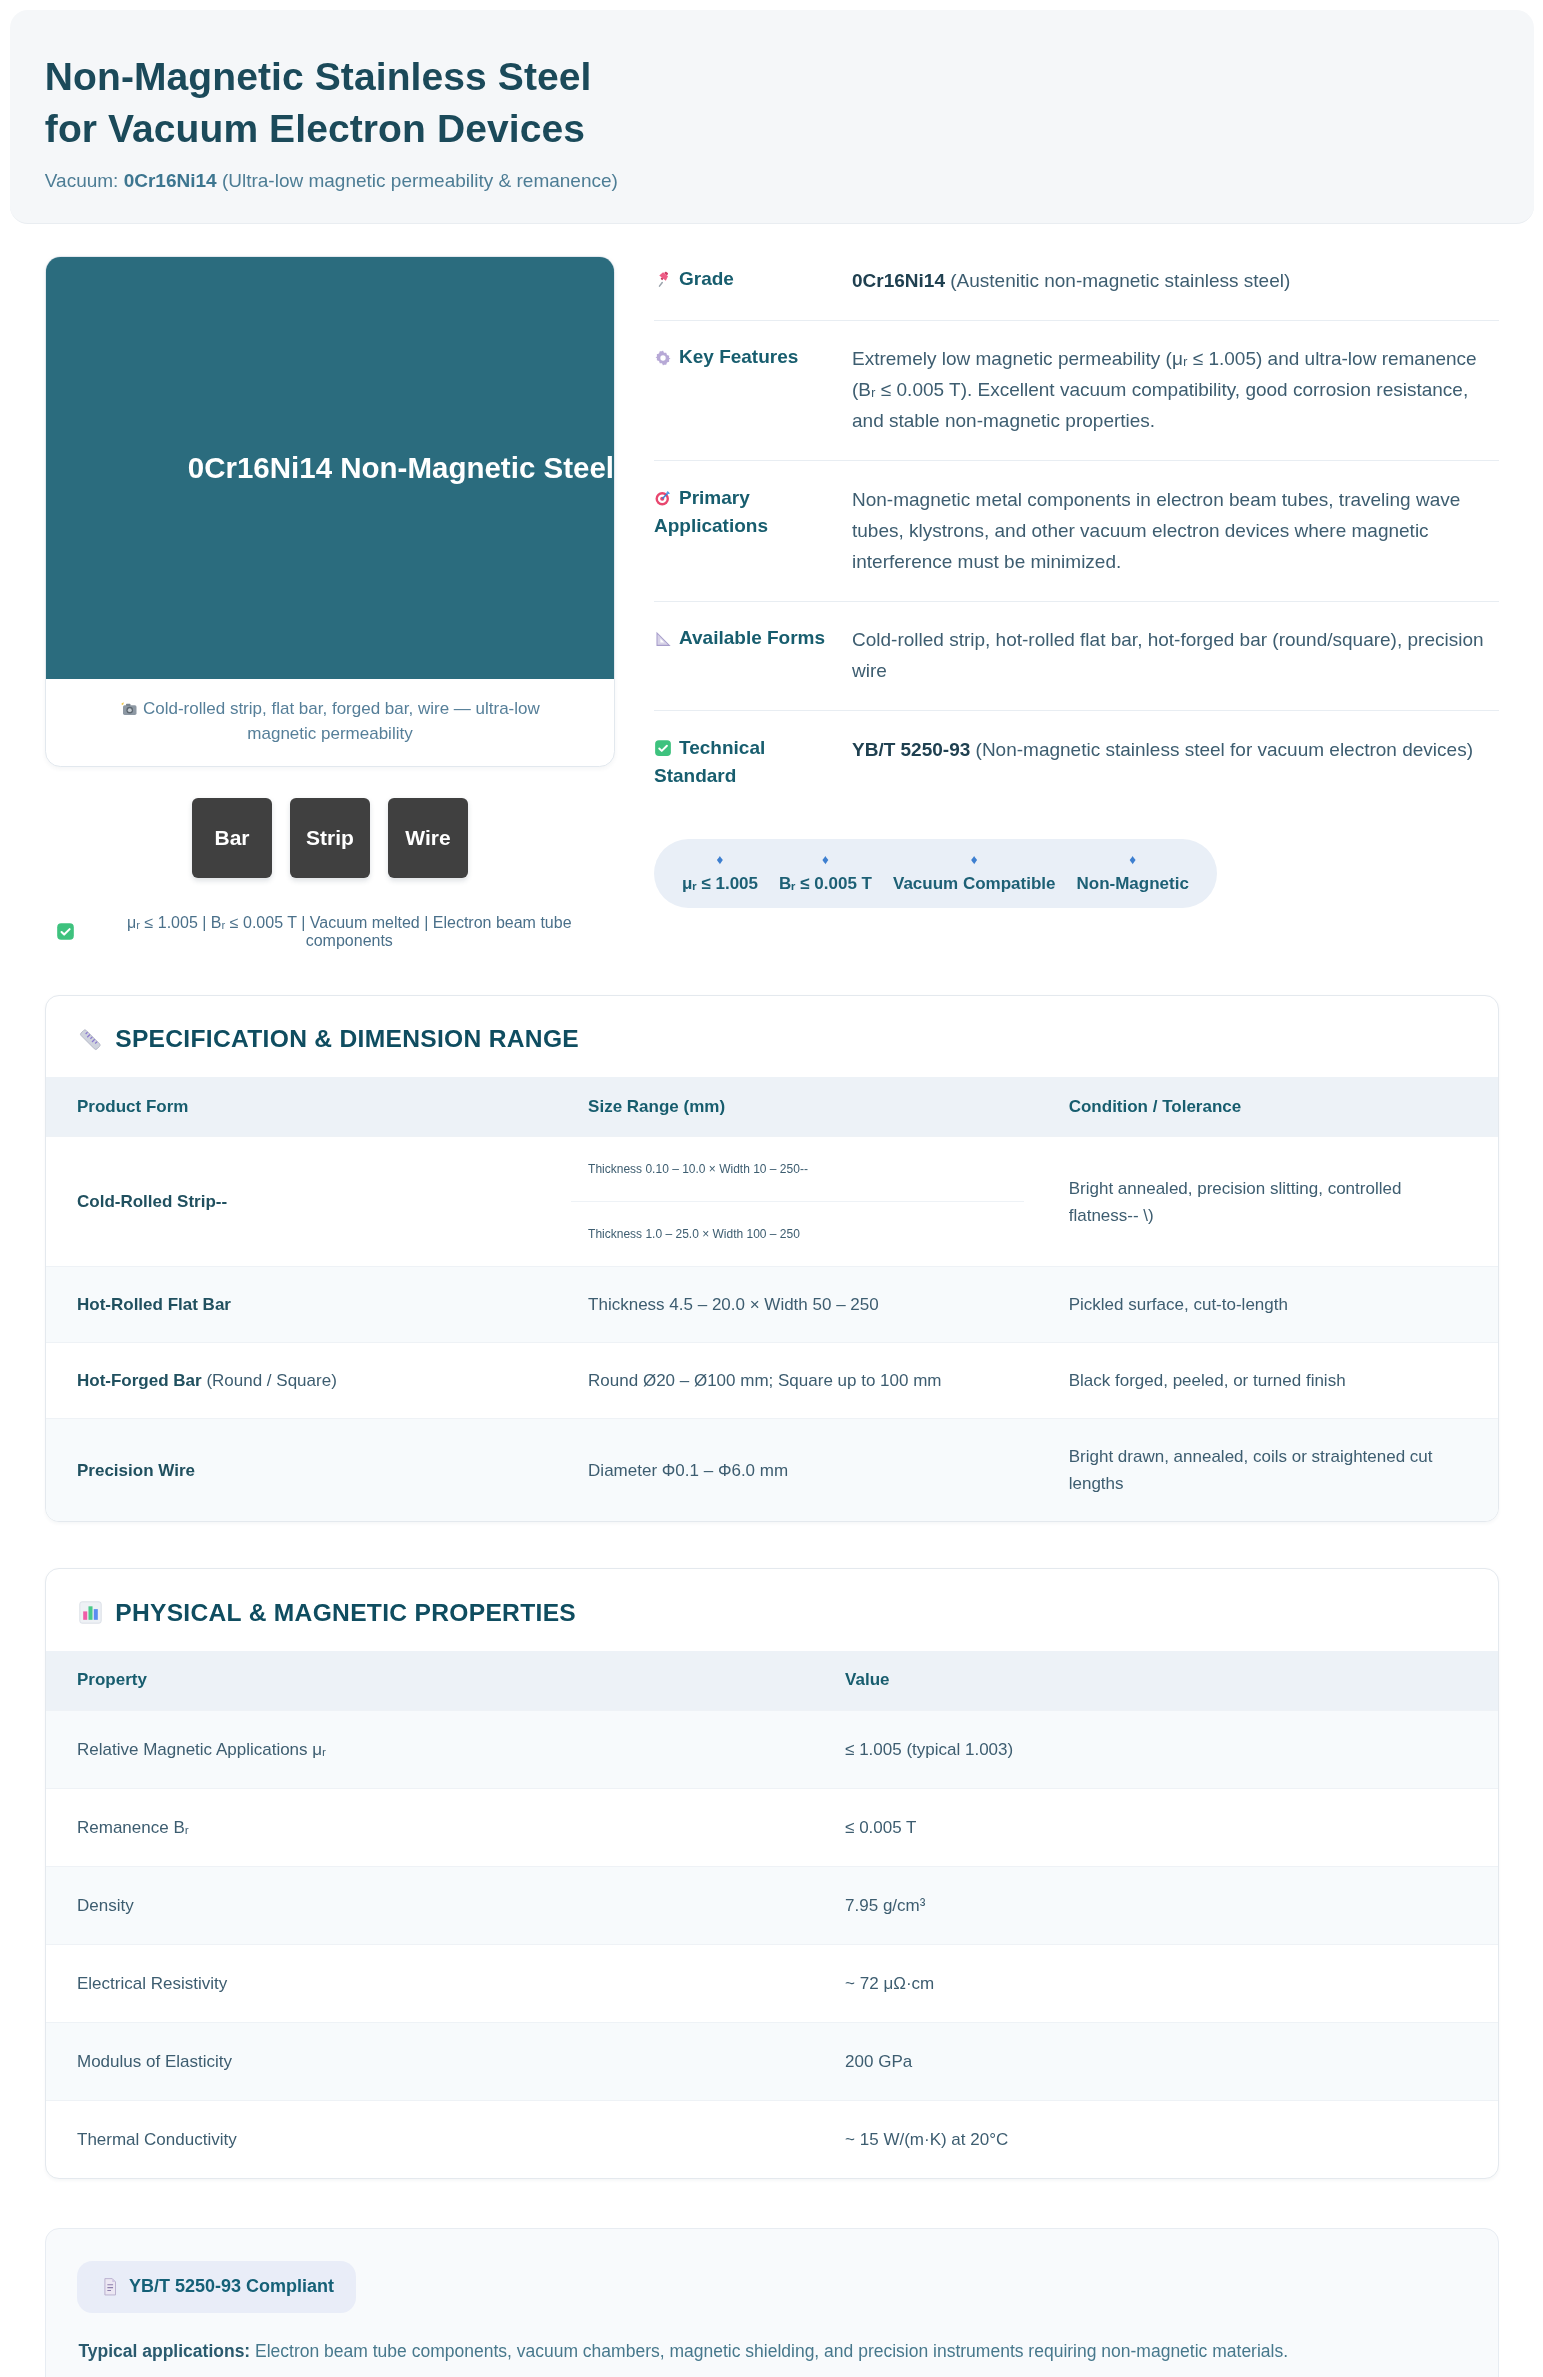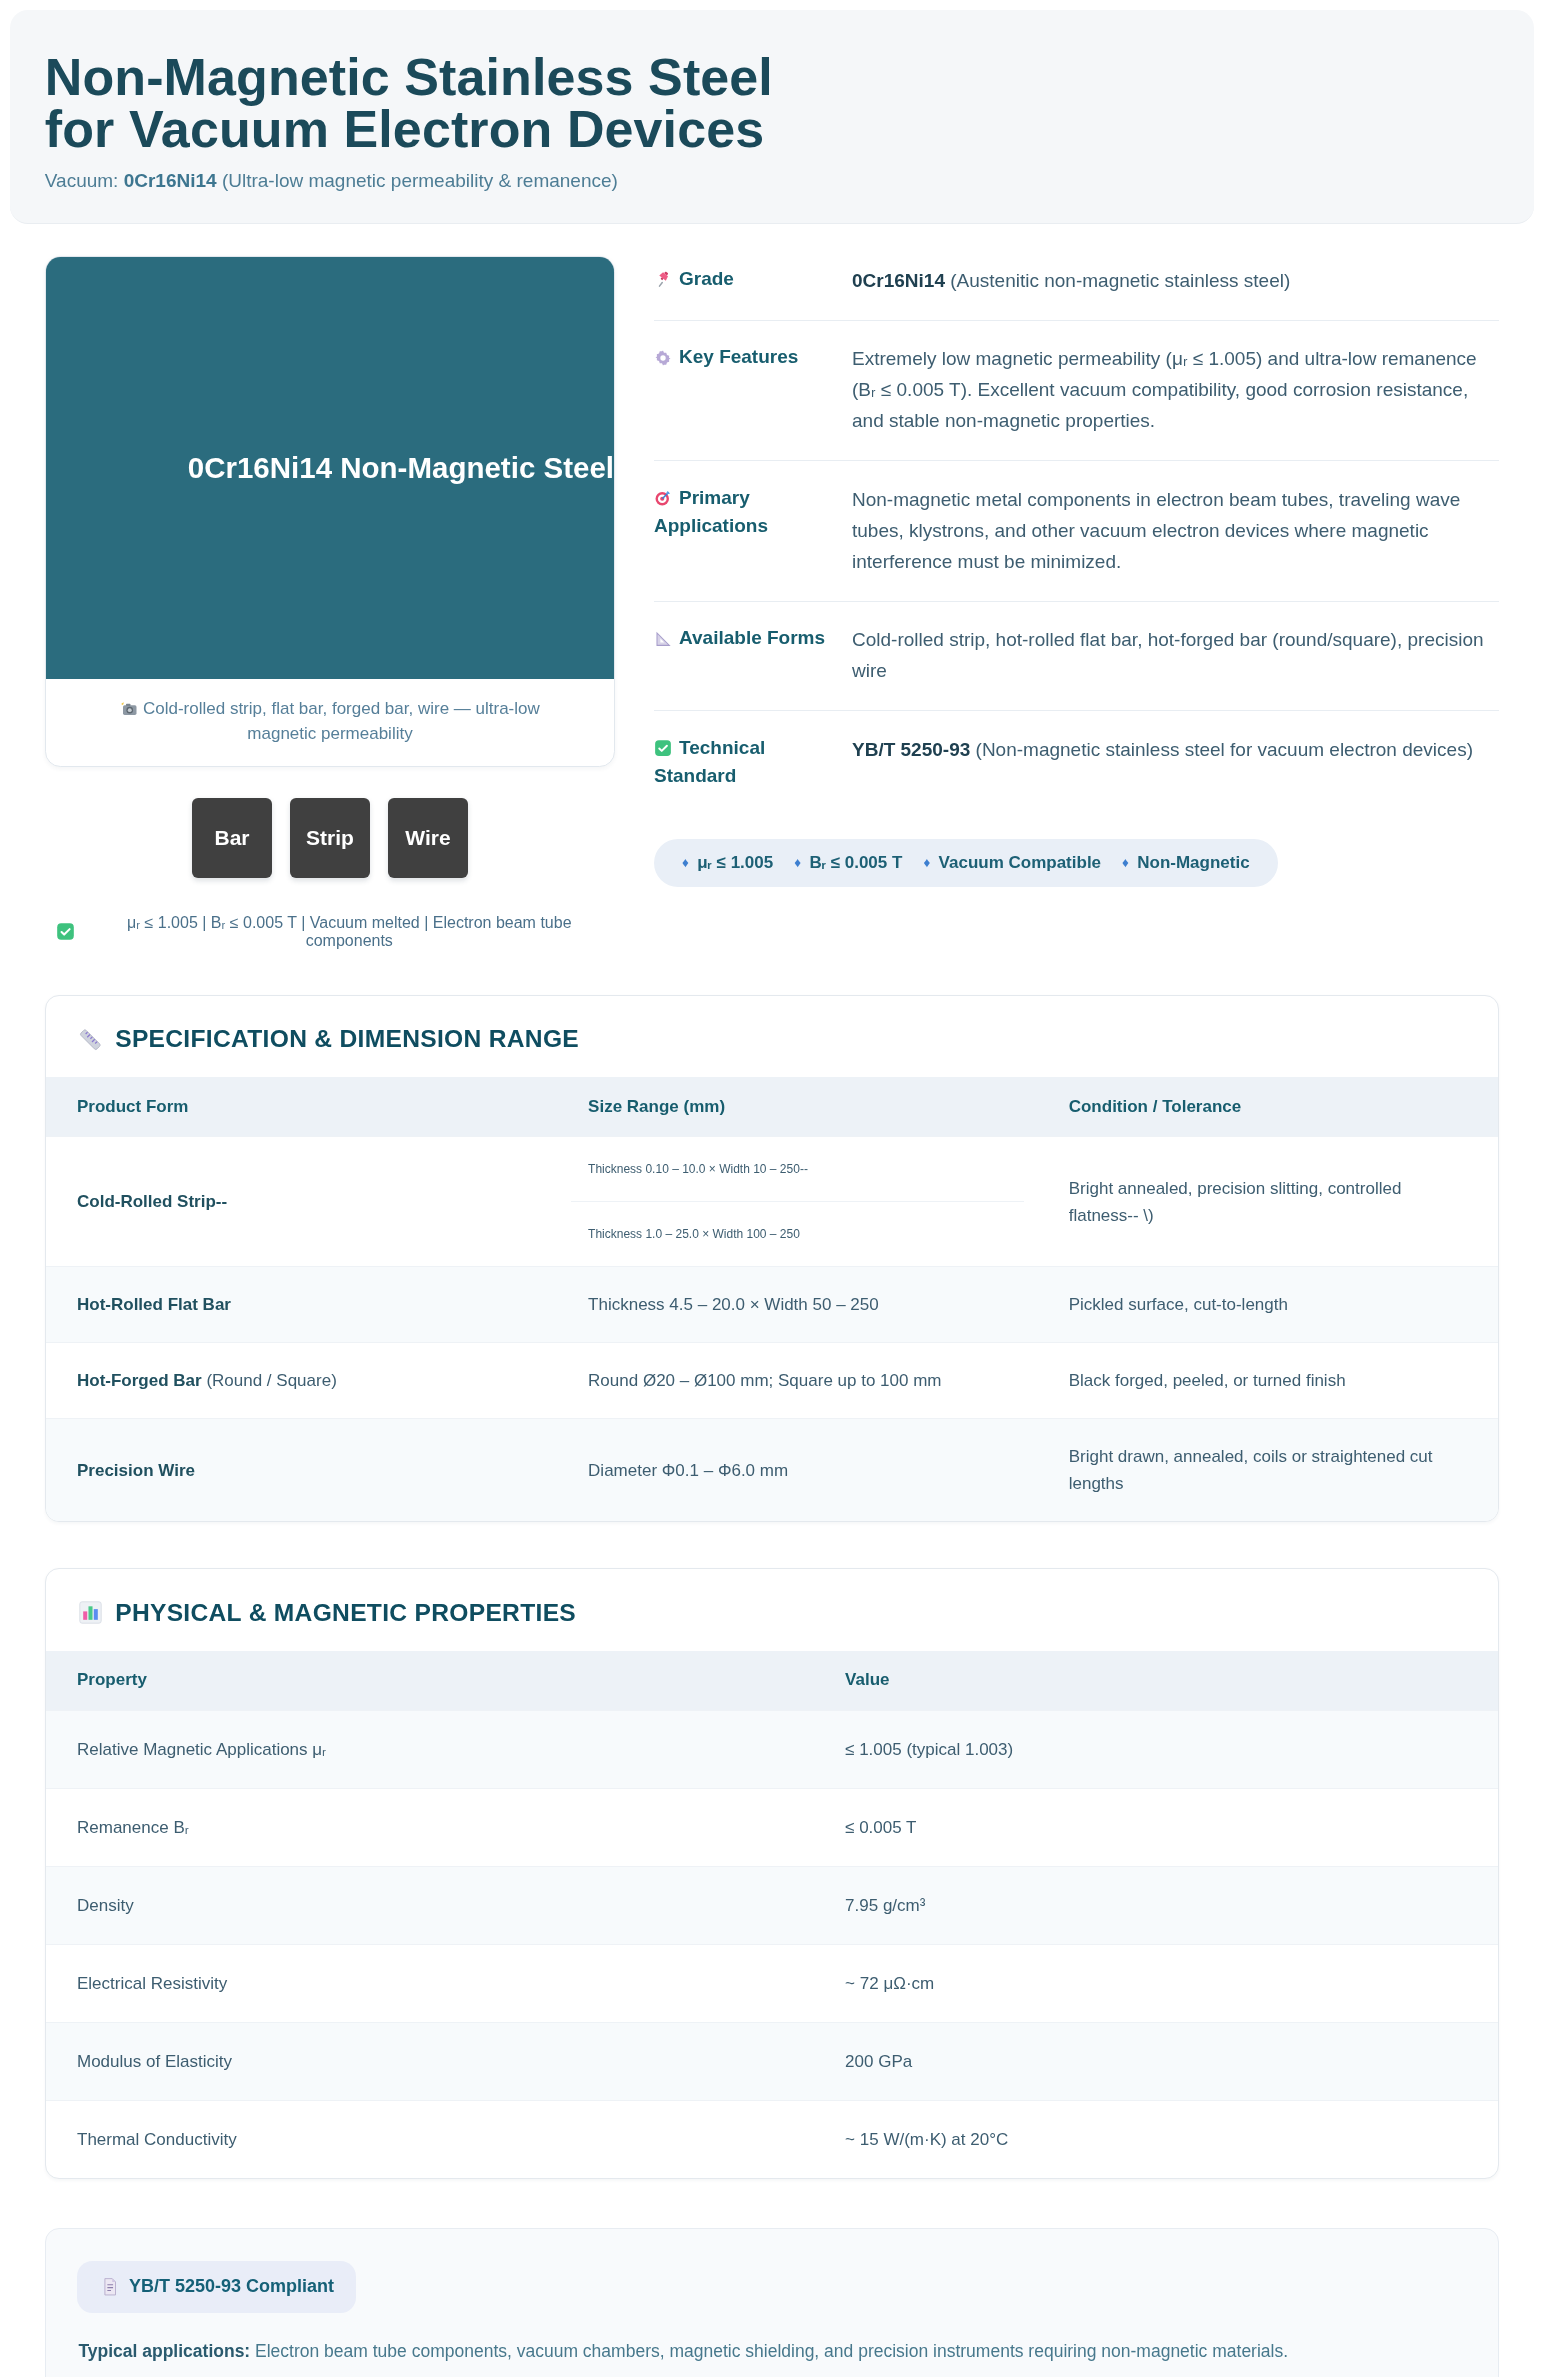--- a/index.html
+++ b/index.html
@@ -23,21 +23,21 @@
 
   
   .hero-band{
     margin:9.8px 9.8px 0 9.8px;
     background:#f5f7f9;
     border-radius:18px;
     border-bottom:0.7px solid #e9edf1;
     padding:41px 35px 31px 35px;
   }
   .hero-band h1{
-    font-size:52px;line-height:52px;font-weight:700;color:var(--title-color);
+    font-size:39px;line-height:52px;font-weight:700;color:var(--title-color);
     letter-spacing:0.1px;
   }
   .hero-band h1 span{display:block;}
   .subtitle{
     margin-top:15.4px;font-size:19px;color:#4d7d95;font-weight:400;
   }
   .subtitle .grade{font-weight:700;color:#3d7690;}
 
   .content{padding:0 45px;}
 
@@ -85,21 +85,21 @@
   }
   .info-label .icon{margin-right:7px;}
   .info-value{font-size:19px;line-height:31px;color:var(--body-slate);}
   .info-value .strong{font-weight:700;color:var(--strong-slate);}
 
   .badge-pill{
     margin-top:25px;display:inline-flex;align-items:center;gap:21px;
     background:#e9eff7;border-radius:701px;padding:14px 28px;
   }
   .badge-item{display:inline-flex;align-items:center;gap:8.4px;
-    font-size:17px;font-weight:700;color:#1d6075;}
+    font-size:17px;font-weight:700;color:#1d6075;flex-direction:column;}
   .diamond-icon{color:var(--diamond-blue);font-size:13.3px;line-height:1;}
   .diamond-icon::before{content:"\2666";}
 
   
   .card{
     border:0.7px solid #e4e9ee;border-radius:14px;background:#ffffff;overflow:hidden;
     box-shadow:0 1.4px 3.5px rgba(30,60,80,0.04);
   }
   .spec-card{margin-top:45px;}
   .physical-card{margin-top:46px;}

